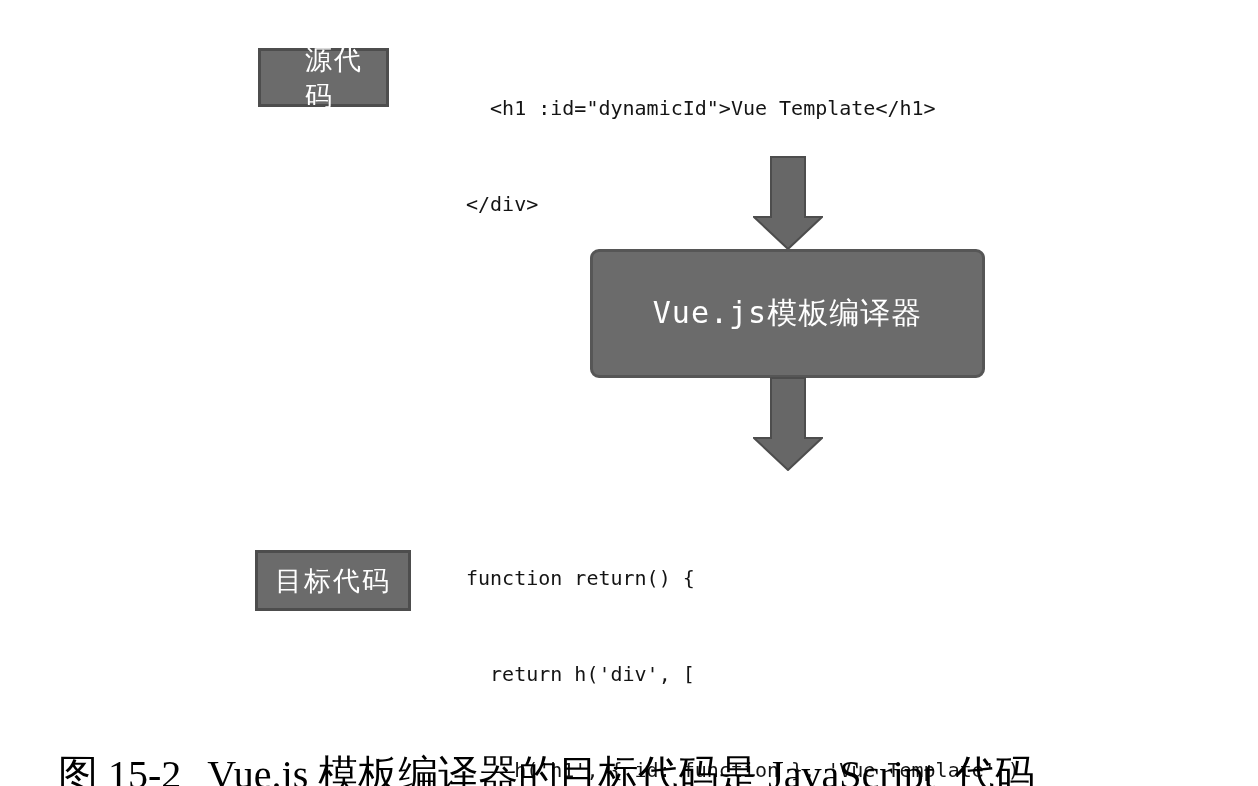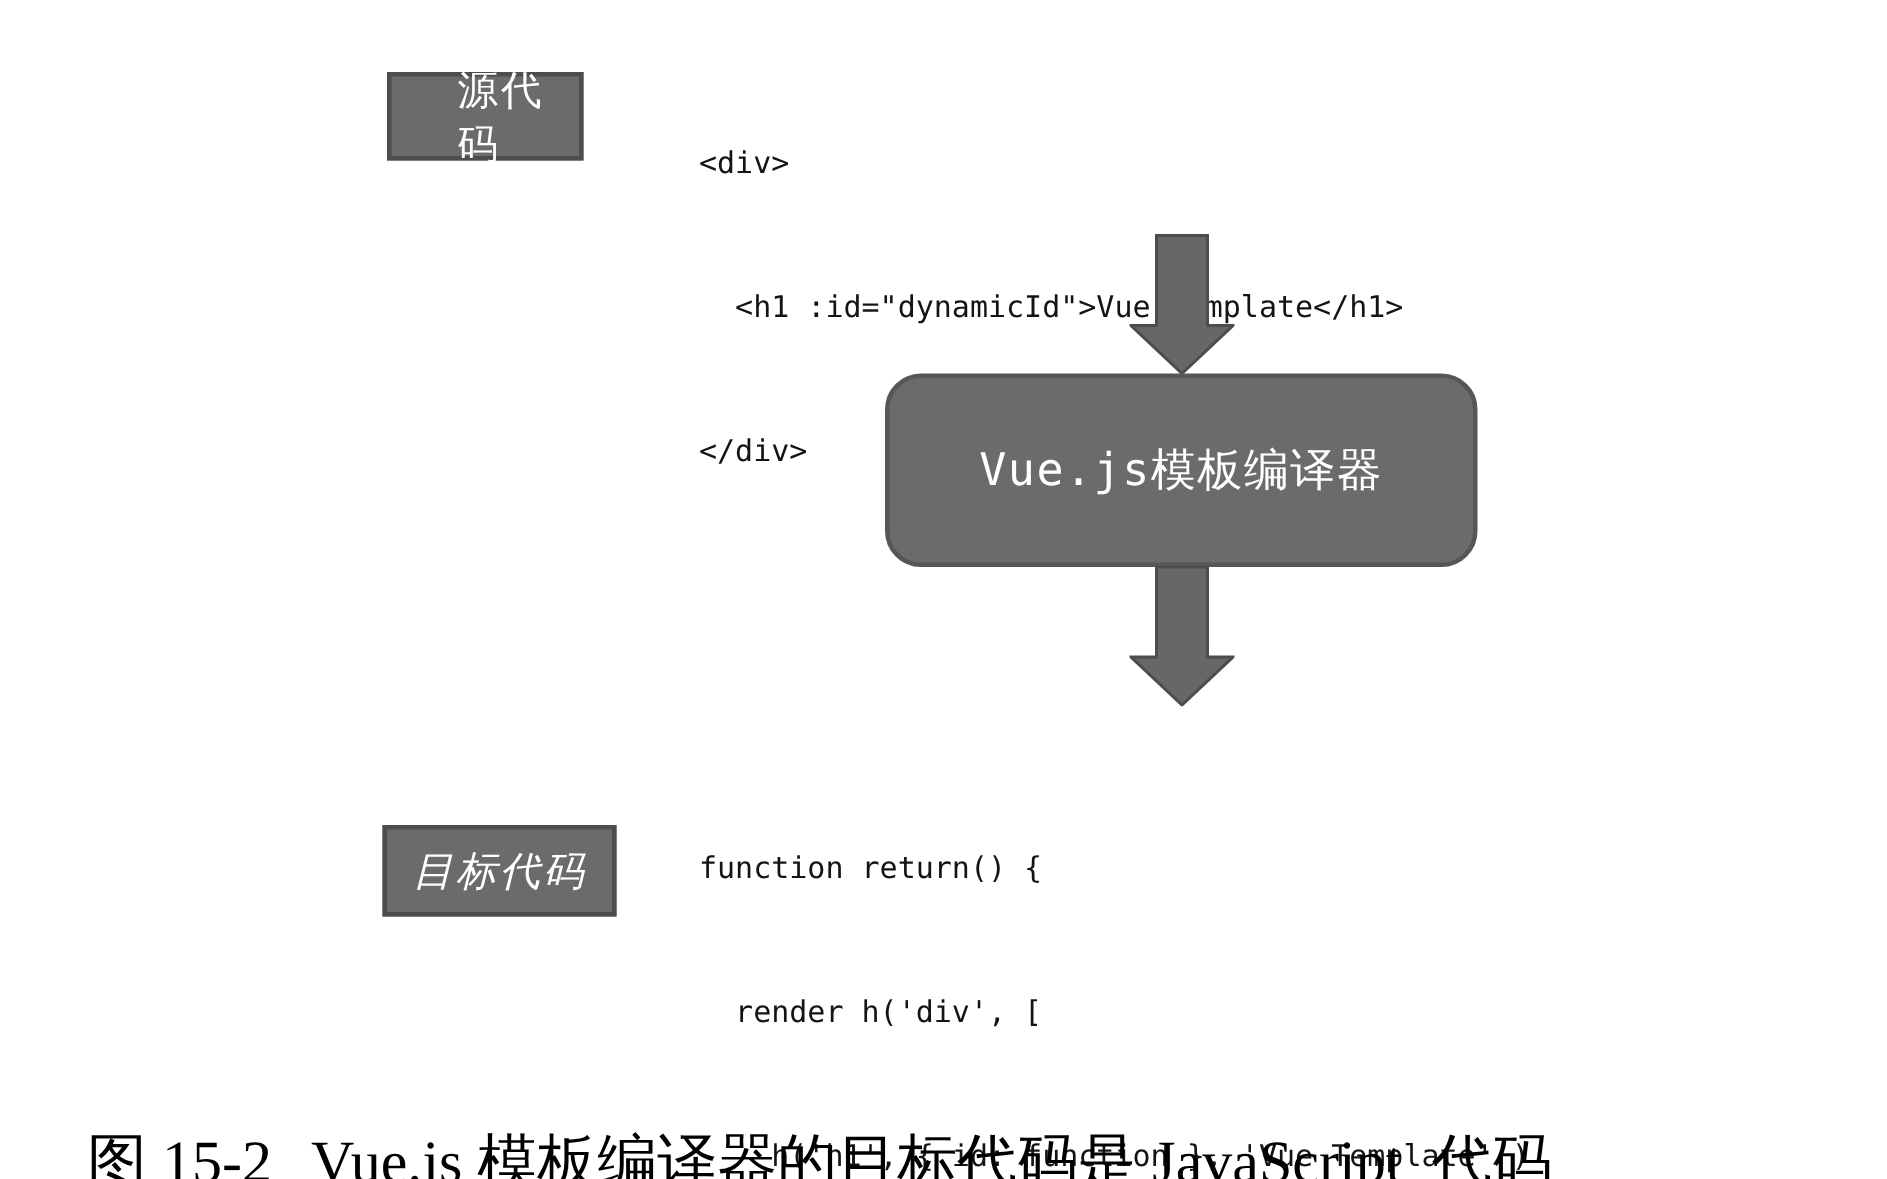--- a/index.html
+++ b/index.html
@@ -23,21 +23,21 @@
     color: #ffffff;
     display: flex;
     align-items: center;
     justify-content: center;
     font-size: 27px;
     letter-spacing: 2px;
     box-sizing: border-box;
     font-family: "Liberation Sans", sans-serif;
   }
   #source-label-box { left: 258px; top: 48px;  width: 131px; height: 59px; padding-left: 44px; }
-  #target-label-box { left: 255px; top: 550px; width: 156px; height: 61px; font-style: italic; }
+  #target-label-box { left: 255px; top: 550px; width: 156px; height: 61px; }
 
   
   .code-block {
     position: absolute;
     left: 466px;
     color: #141414;
     font-family: "DejaVu Sans Mono", "Liberation Mono", monospace;
     font-size: 20px;
     line-height: 32px;
     white-space: pre;
@@ -47,21 +47,21 @@
 
   
   #compiler-box {
     position: absolute;
     left: 590px;
     top: 249px;
     width: 395px;
     height: 129px;
     background: #6b6b6b;
     border: 3px solid #565656;
-    border-radius: 24px;
+    border-radius: 9px;
     box-sizing: border-box;
     display: flex;
     align-items: center;
     justify-content: center;
   }
   #compiler-box .compiler-text {
     color: #ffffff;
     font-size: 30px;
     font-family: "DejaVu Sans Mono", "Liberation Mono", monospace;
     letter-spacing: 1px;
@@ -92,40 +92,39 @@
 </head>
 <body>
 
 <div id="stage">
 
   <div id="source-label-box" class="label-box">
     <span>源代码</span>
   </div>
 
   <div id="source-code-block" class="code-block">
-    <div class="code-line">&lt;div&gt;</div>
     <div class="code-line">  &lt;h1 :id="dynamicId"&gt;Vue Template&lt;/h1&gt;</div>
     <div class="code-line">&lt;/div&gt;</div>
   </div>
 
   <svg id="arrow-top" class="down-arrow" viewBox="0 0 70 94">
     <polygon points="18,1 52,1 52,61 69,61 35,93 1,61 18,61" fill="#676767" stroke="#4d4d4d" stroke-width="2" stroke-linejoin="miter"></polygon>
   </svg>
 
   <div id="compiler-box">
     <span class="compiler-text">Vue.js模板编译器</span>
   </div>
 
   <svg id="arrow-bottom" class="down-arrow" viewBox="0 0 70 94">
     <polygon points="18,1 52,1 52,61 69,61 35,93 1,61 18,61" fill="#676767" stroke="#4d4d4d" stroke-width="2" stroke-linejoin="miter"></polygon>
   </svg>
 
   <div id="target-code-block" class="code-block">
     <div class="code-line">function return() {</div>
-    <div class="code-line">  render h('div', [</div>
+    <div class="code-line">  return h('div', [</div>
     <div class="code-line">    h('h1', { id: function }, 'Vue Template' )</div>
     
     
   </div>
 
   <div id="target-label-box" class="label-box">
     <span>目标代码</span>
   </div>
 
   <div id="figure-caption">

